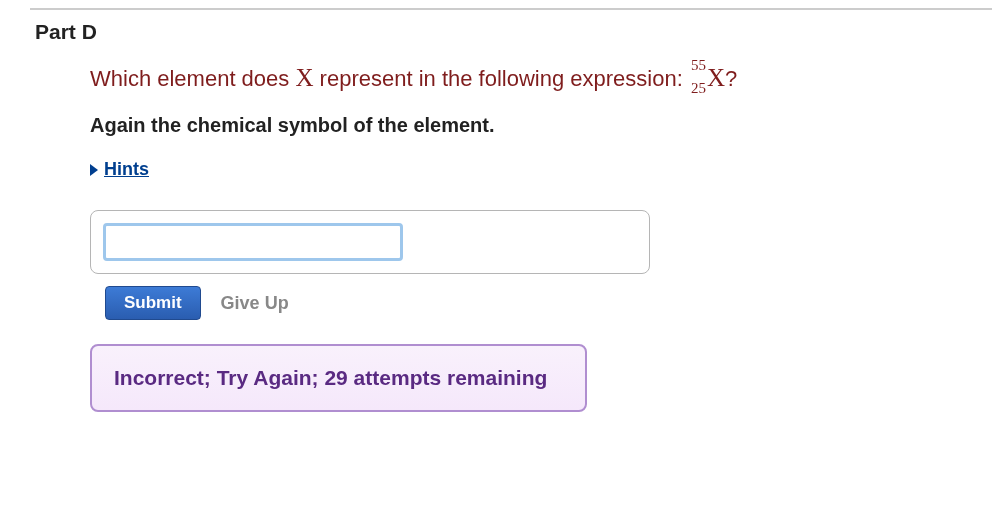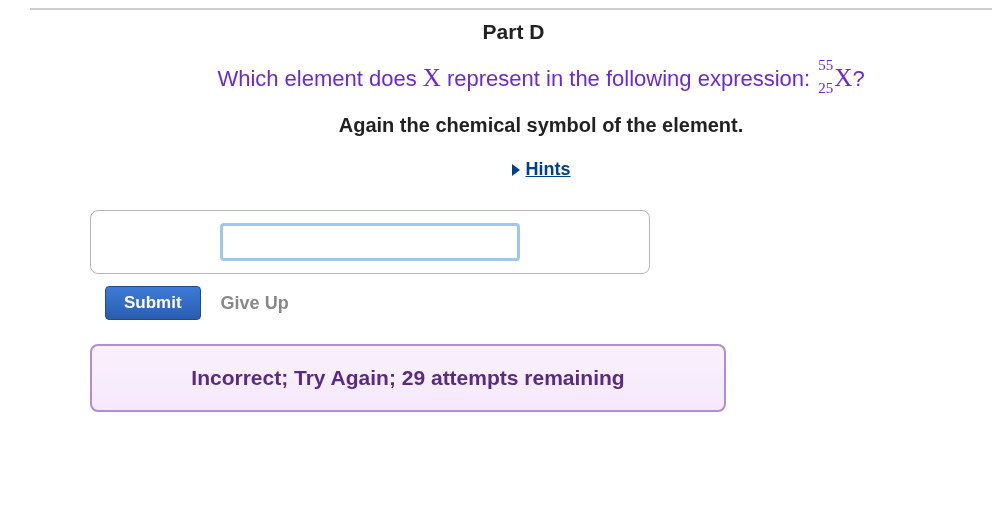--- a/index.html
+++ b/index.html
@@ -1,19 +1,18 @@
 <!DOCTYPE html>
 <html><head>
   <meta charset="utf-8">
   <style>
     * {
       box-sizing: border-box;
       margin: 0;
       padding: 0;
-      text-align: center;
     }
     body {
       font-family: Arial, Helvetica, sans-serif;
       font-size: 18px;
       background: #fff;
       color: #333;
       width: 992px;
       padding: 0;
     }
     .top-rule {
@@ -24,21 +23,21 @@
       font-size: 21px;
       font-weight: bold;
       color: #222;
       margin: 0 0 20px 35px;
     }
     .content {
       margin-left: 90px;
     }
     .question {
       font-size: 22px;
-      color: #6d28d9;
+      color: #7f1d1d;
       margin-bottom: 22px;
     }
     .nuclide {
       font-family: "Times New Roman", serif;
       position: relative;
       display: inline-block;
       vertical-align: baseline;
     }
     .nuc-sup {
       position: absolute;
@@ -127,21 +126,21 @@
     }
     .giveup-text {
       color: #888;
       font-weight: bold;
       font-size: 18px;
     }
     .feedback-box {
       background: linear-gradient(to bottom, #f9f1fc, #f5e8fb);
       border: 2px solid #b08ed0;
       border-radius: 8px;
-      width: 636px;
+      width: 497px;
       padding: 20px 22px;
       margin-bottom: 30px;
     }
     .feedback-text {
       color: #5a2a82;
       font-weight: bold;
       font-size: 21px;
     }
     .mathX {
       font-family: "Times New Roman", serif;

